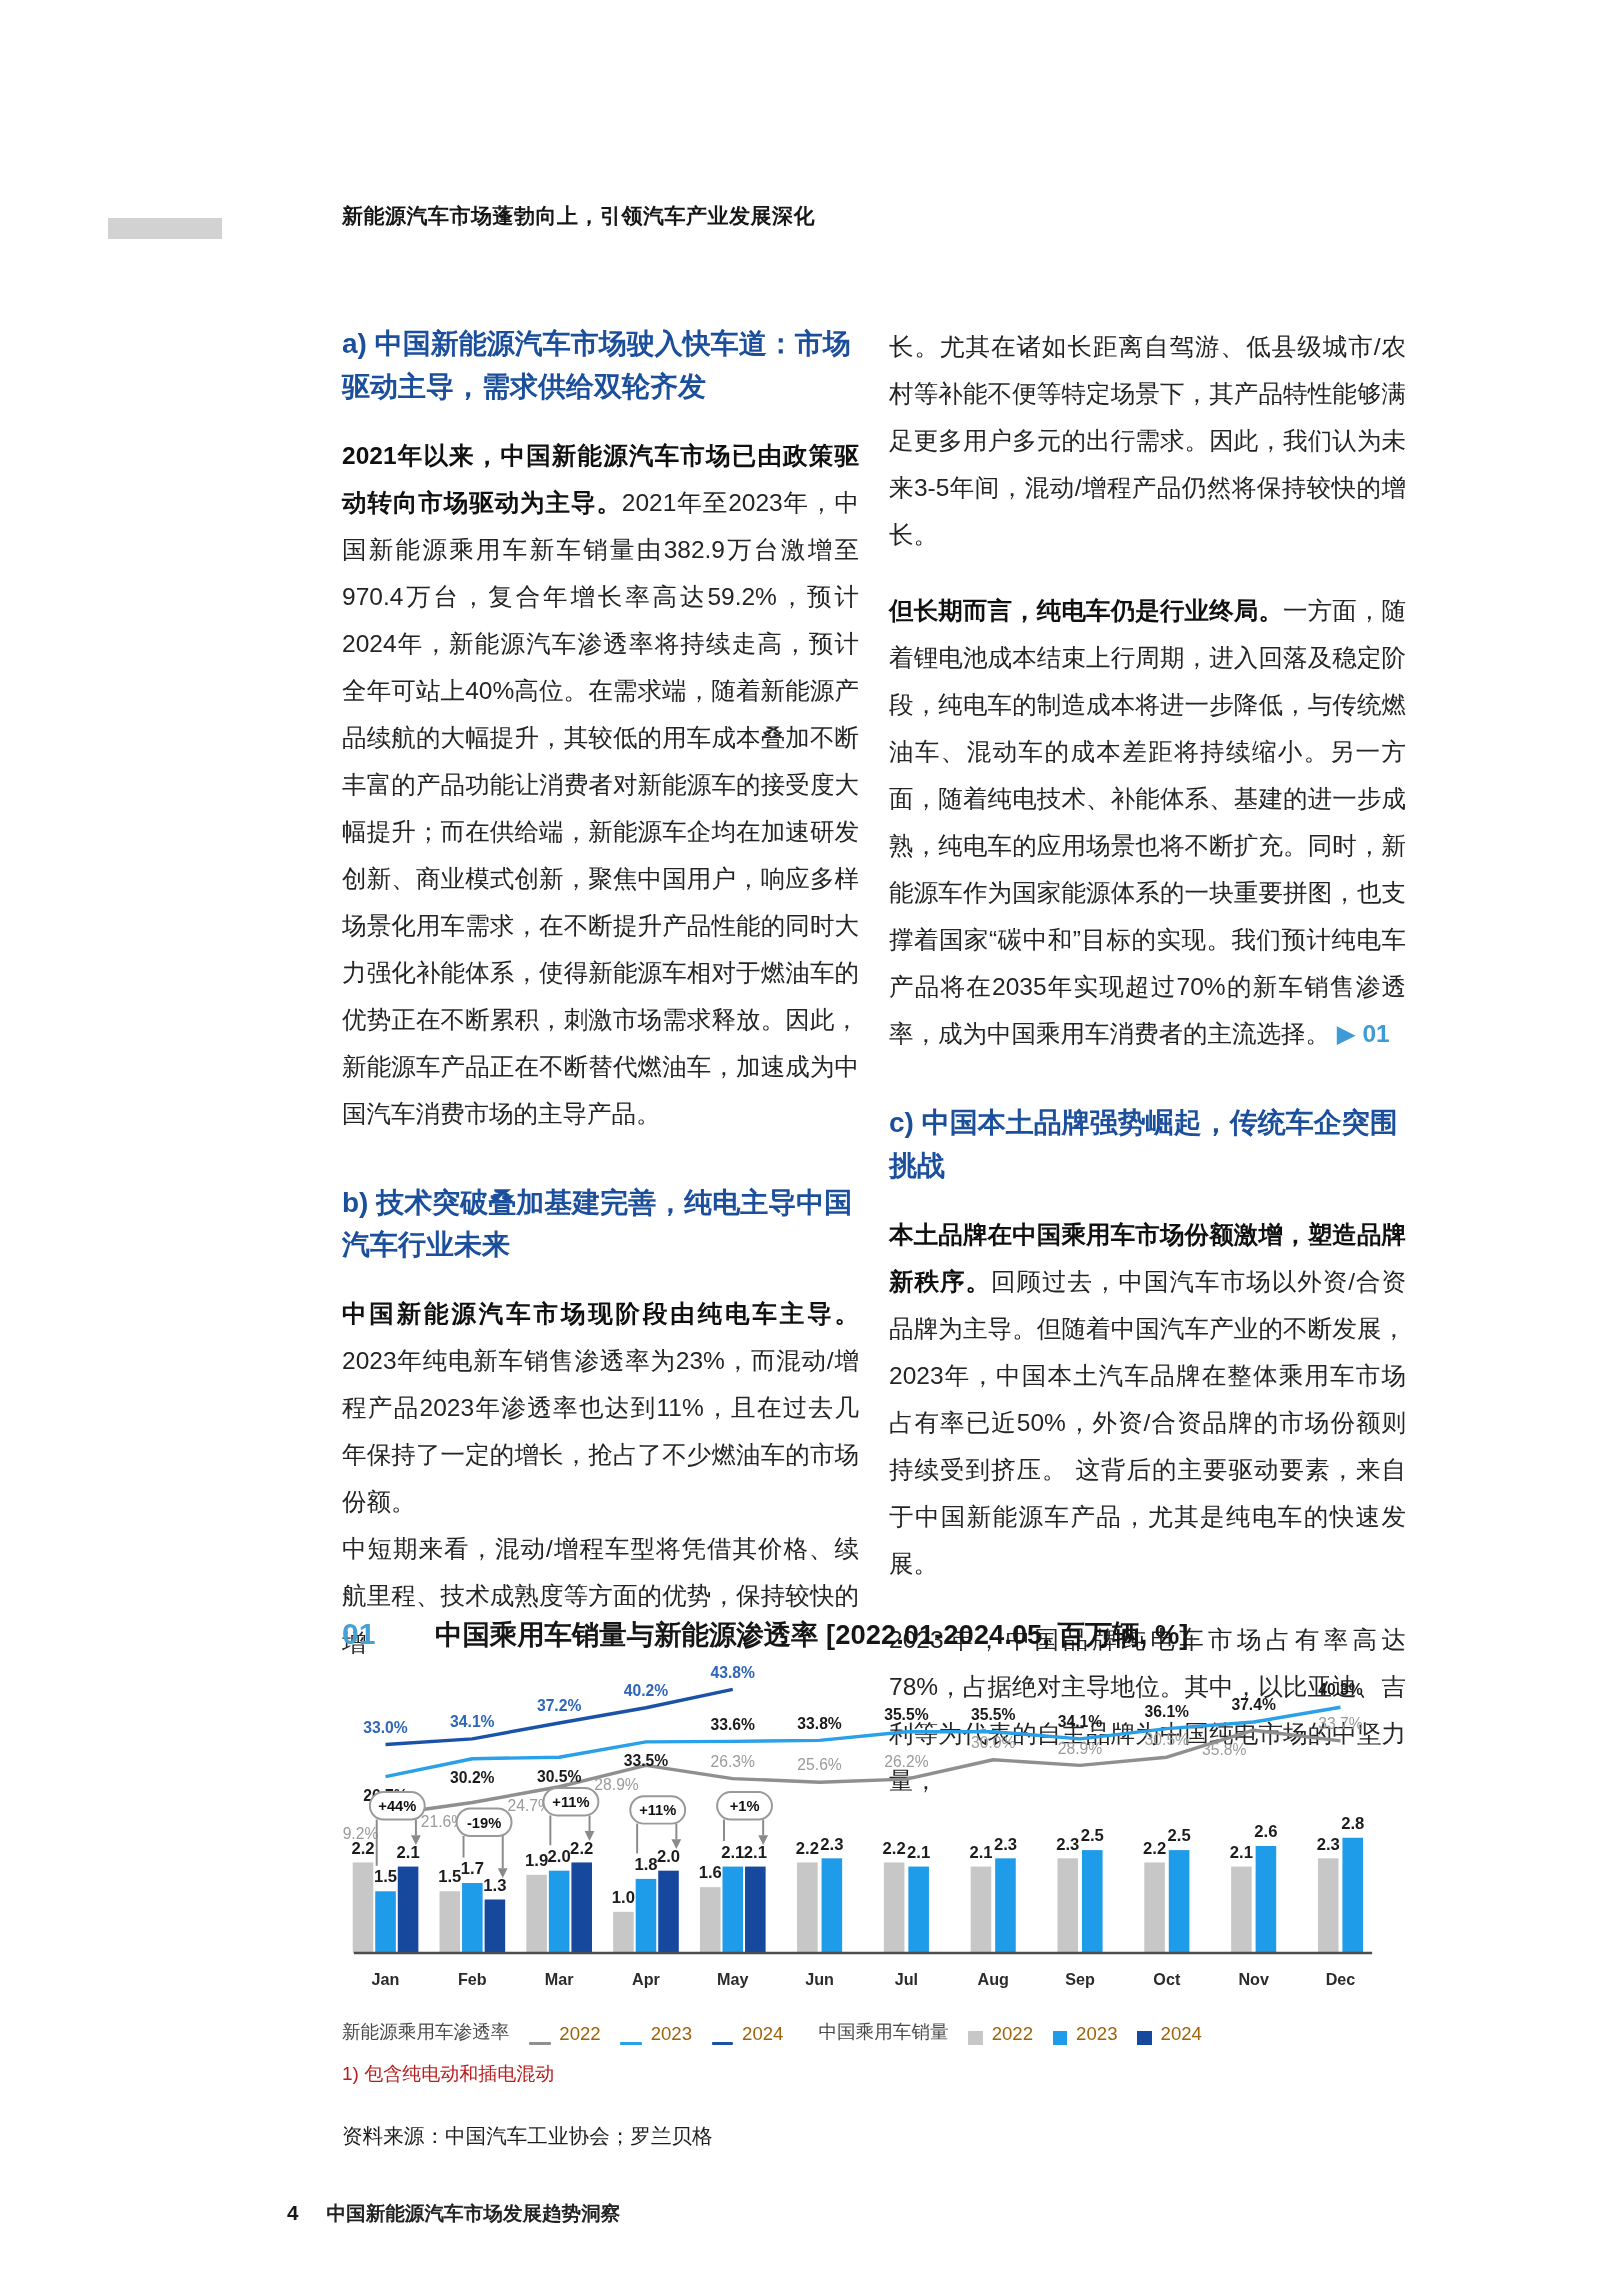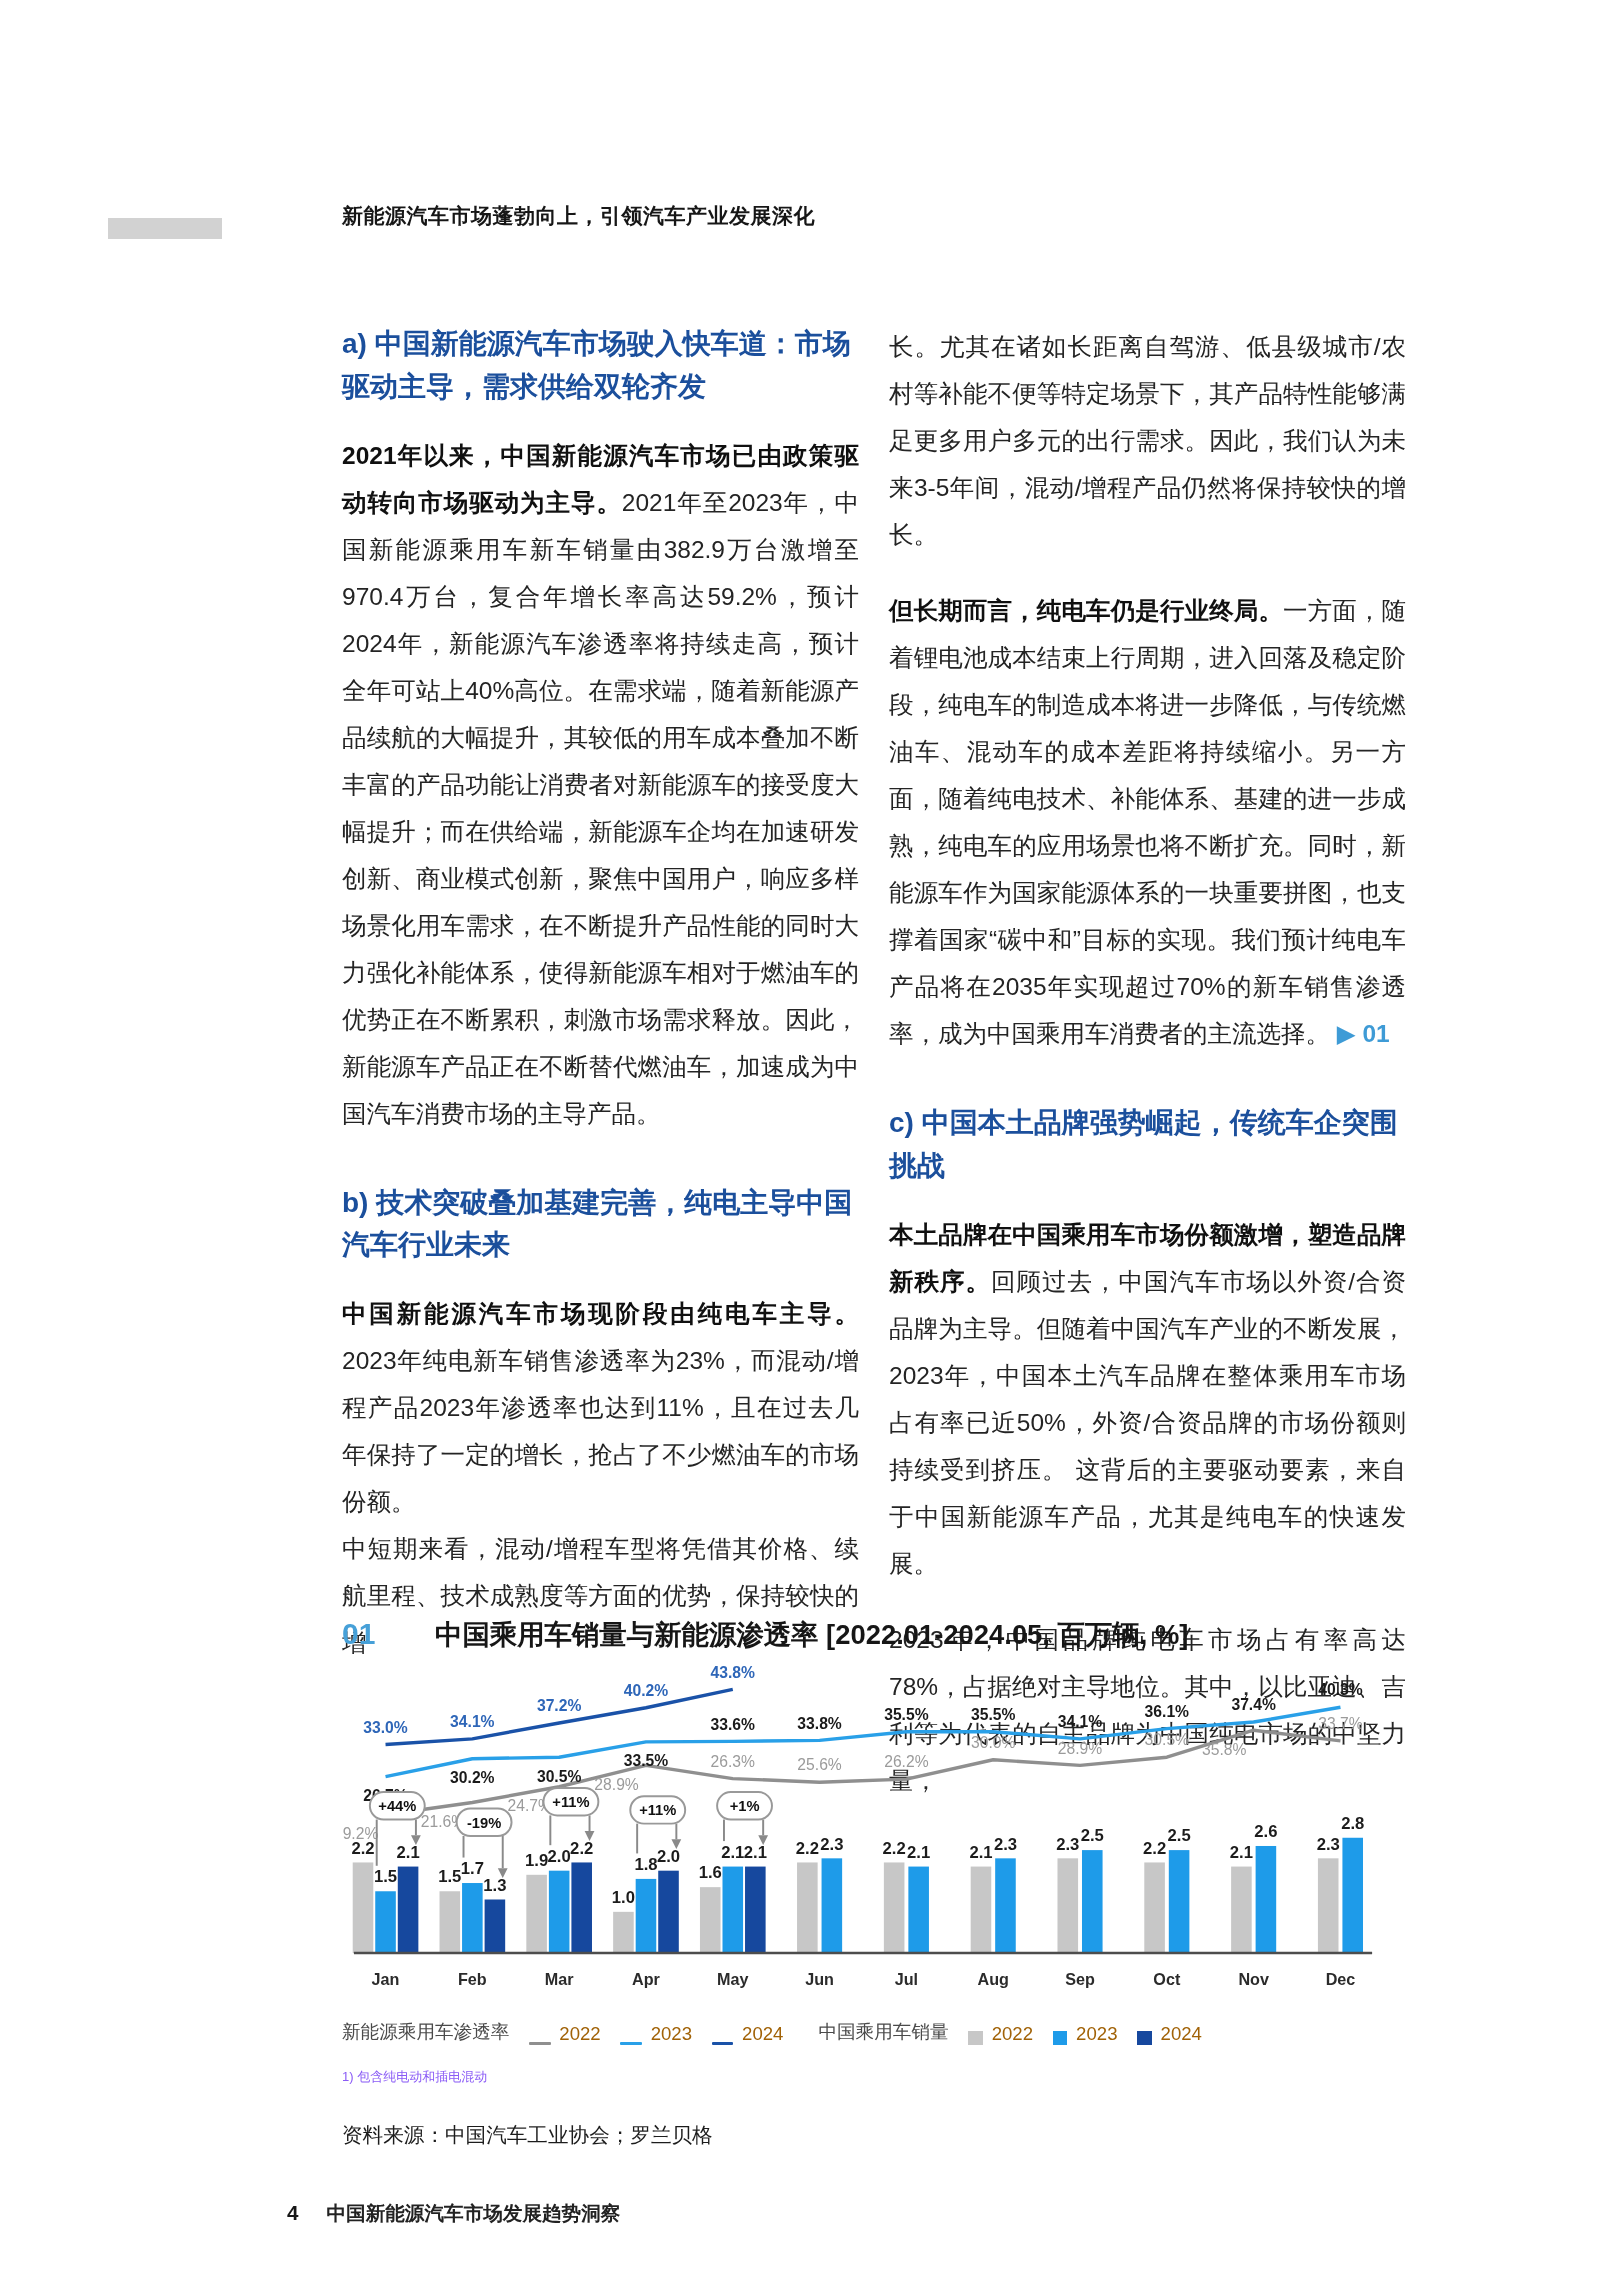--- a/index.html
+++ b/index.html
@@ -30,21 +30,21 @@
   .pt-bold{font-weight:700;}
   .bubble-label{font:700 15px "Liberation Sans","DejaVu Sans",sans-serif;fill:#111;}
 
   .legend{display:flex;align-items:flex-end;font-size:18.6px;margin-top:17.6px;white-space:nowrap;}
   .lg-group{color:#4a4a4a;}
   .lg-group2{margin-left:35px;}
   .lg-line{display:inline-block;width:21.6px;height:3.9px;margin:0 8.8px 0 19.6px;border-radius:1px;}
   .lg-sq{display:inline-block;width:14.7px;height:14.7px;margin:0 8.8px 0 19.6px;}
   .lg-year{color:#a16207;}
 
-  .footnote{color:#8b5cf6;font-size:13px;margin-top:23px;}
+  .footnote{color:#b91c1c;font-size:19px;margin-top:16px;}
   .source{color:#1c1c1c;font-size:20.6px;font-weight:500;margin-top:35px;}
 
   .footer{position:absolute;left:287px;top:2200px;display:flex;align-items:baseline;gap:28px;}
   .page-num{font-size:20.6px;font-weight:700;color:#161616;}
   .footer-text{font-size:19.6px;font-weight:600;color:#222;}
 </style>
 </head>
 <body>
 
 <div class="page">

